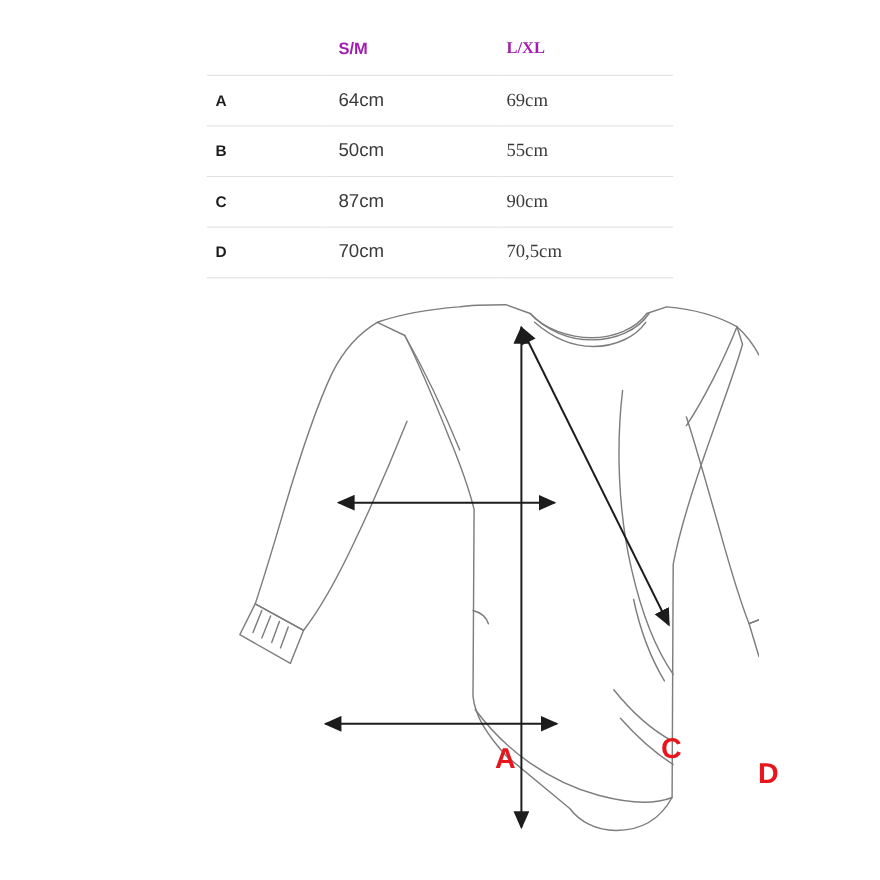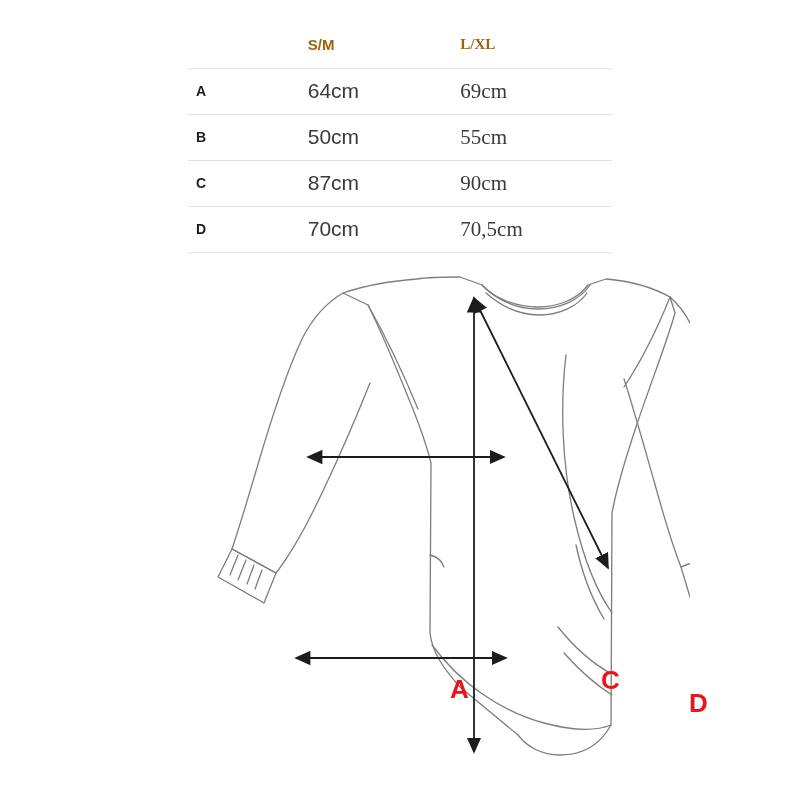--- a/index.html
+++ b/index.html
@@ -29,28 +29,28 @@
     padding: 0;
     height: 46px;
     vertical-align: middle;
     text-align: left;
     font-weight: normal;
     color: #1c1c1c;
   }
   #size-table thead th {
     font-size: 15px;
     font-weight: bold;
-    color: #a16207;
+    color: #a21caf;
   }
   #size-table tbody td.rowlabel {
     font-size: 14px;
     font-weight: bold;
   }
   #size-table tbody td.val {
-    font-size: 21px;
+    font-size: 17px;
     color: #3a3a3a;
   }
   .col-label { width: 100px; }
   .col-a { width: 145px; }
   .col-b { width: 145px; }
   #size-table .pad-label { padding-left: 8px; }
   #size-table .pad-a { padding-left: 11px; }
   #size-table .pad-b { padding-left: 6px; font-family: Liberation Serif, serif; }
 
   

